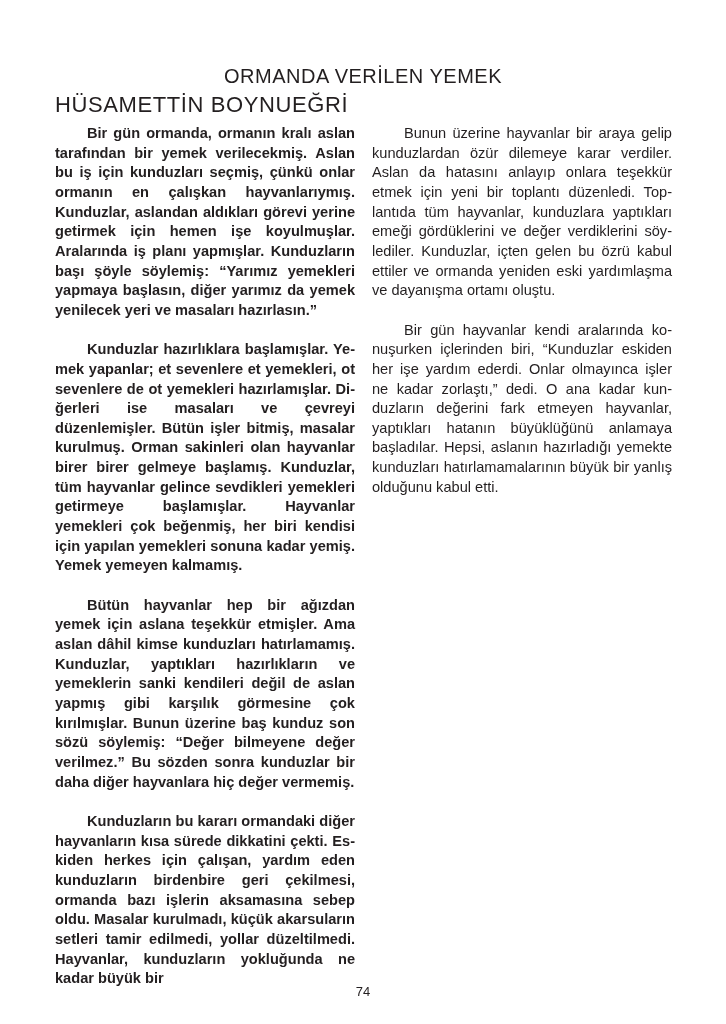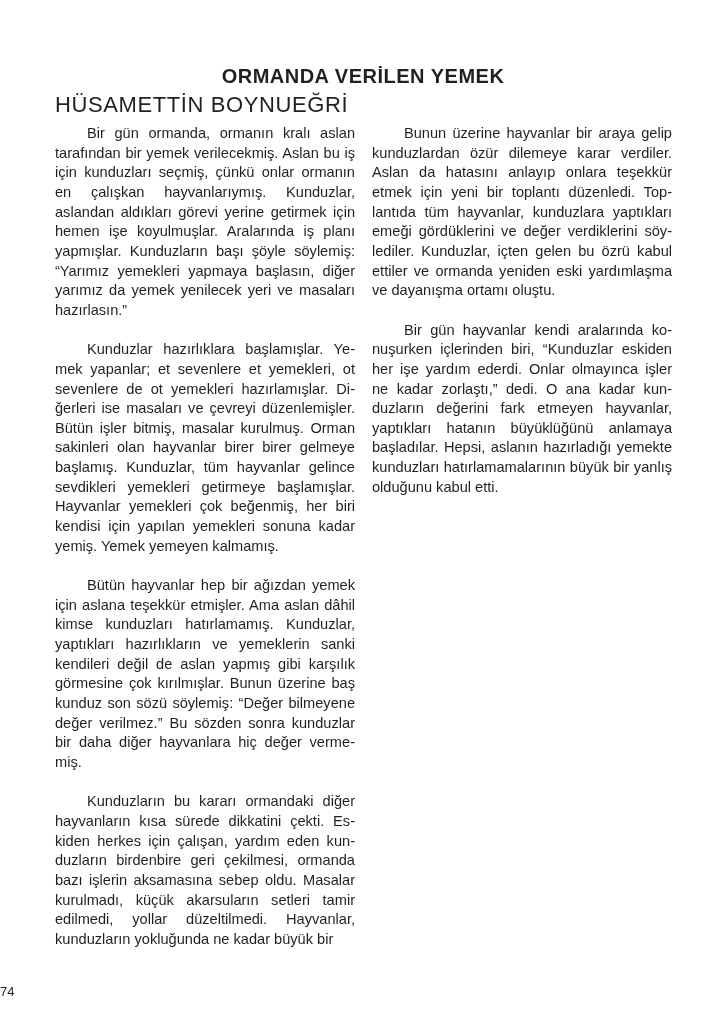--- a/index.html
+++ b/index.html
@@ -1,27 +1,27 @@
 <!DOCTYPE html>
 <html><head>
 <meta charset="utf-8">
 <style>
   html, body { margin: 0; padding: 0; background: #ffffff; }
   body { width: 726px; height: 1024px; position: relative; overflow: hidden;
          font-family: "Liberation Sans", "DejaVu Sans", sans-serif; color: #231f20; }
   .title { position: absolute; top: 52px; left: 0; width: 726px; text-align: center;
-           font-weight: bold; font-size: 20px; letter-spacing: 0.5px; color: #231f20; }
+           font-weight: normal; font-size: 20px; letter-spacing: 0.5px; color: #231f20; }
   .author { position: absolute; top: 92px; left: 55px; font-size: 22px; letter-spacing: 0.6px; color: #231f20; }
   .col { position: absolute; top: 124px; width: 300px; font-size: 14.6px; line-height: 19.65px;
          text-align: justify; hyphens: manual; }
-  .col.left { left: 55px; }
+  .col.left { left: 55px; font-weight: bold; }
   .col.right { left: 372px; }
   .col p { margin: 0 0 19.65px 0; text-indent: 32px; }
   .col p.cont { text-indent: 0; }
-  .page-number { position: absolute; top: 984px; left: 0; width: 726px; text-align: left; font-size: 13px; color: #231f20; }
+  .page-number { position: absolute; top: 984px; left: 0; width: 726px; text-align: center; font-size: 13px; color: #231f20; }
 </style>
 </head>
 <body>
 
 <h1 class="title">ORMANDA VERİLEN YEMEK</h1>
 <div class="author">HÜSAMETTİN BOYNUEĞRİ</div>
 
 <div class="col left">
   <p>Bir gün ormanda, ormanın kralı aslan tarafından bir yemek verilecekmiş. Aslan bu iş için kunduzları seçmiş, çünkü onlar orma­nın en çalışkan hayvanlarıymış. Kunduzlar, aslandan aldıkları görevi yerine getirmek için hemen işe koyulmuşlar. Aralarında iş planı yapmışlar. Kunduzların başı şöyle söylemiş: “Yarımız yemekleri yapmaya başlasın, diğer yarımız da yemek yenilecek yeri ve masaları hazırlasın.”</p>
   <p>Kunduzlar hazırlıklara başlamışlar. Ye­mek yapanlar; et sevenlere et yemekleri, ot sevenlere de ot yemekleri hazırlamışlar. Di­ğerleri ise masaları ve çevreyi düzenlemişler. Bütün işler bitmiş, masalar kurulmuş. Orman sakinleri olan hayvanlar birer birer gelmeye başlamış. Kunduzlar, tüm hayvanlar gelince sevdikleri yemekleri getirmeye başlamışlar. Hayvanlar yemekleri çok beğenmiş, her biri kendisi için yapılan yemekleri sonuna kadar yemiş. Yemek yemeyen kalmamış.</p>

